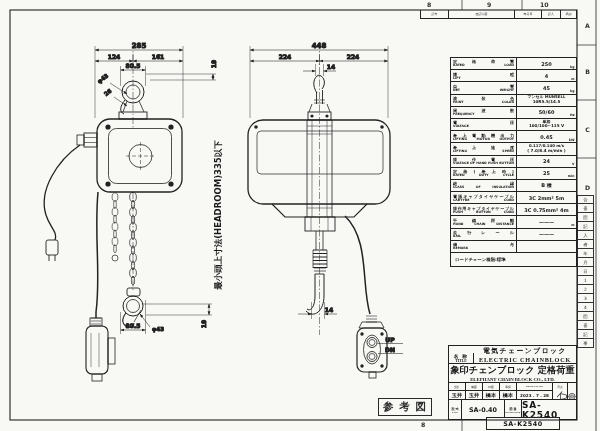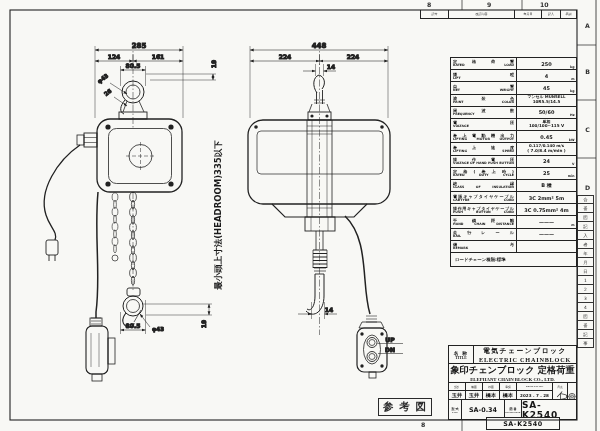--- a/index.html
+++ b/index.html
@@ -17,21 +17,21 @@
   .sval{flex:1;position:relative;display:flex;flex-direction:column;align-items:center;justify-content:center;overflow:hidden;}
   .sval .v0{font-size:5px;font-weight:700;}
   .sval .v1{font-size:3.9px;font-weight:700;line-height:4.6px;white-space:nowrap;}
   .sval .v2{font-size:4.1px;font-weight:700;line-height:4.8px;white-space:nowrap;}
   .sval .unit{position:absolute;right:1.5px;bottom:.5px;font-size:3.2px;font-weight:700;}
   #remark-note{height:13px;border-top:.6px solid #222;font-size:4.4px;font-weight:700;
                display:flex;align-items:center;padding-left:4px;}
   
   #tblock{position:absolute;left:448px;top:345px;width:129px;height:75px;border:1.1px solid #222;
           box-sizing:border-box;display:flex;flex-direction:column;background:#f8f8f5;}
-  .t-r1{height:18px;display:flex;border-bottom:.7px solid #222;}
+  .t-r1{height:18px;display:flex;border-bottom:.7px solid #222;align-items:flex-end;}
   .t-name{width:24px;border-right:.7px solid #222;display:flex;flex-direction:column;
           align-items:center;justify-content:center;}
   .t-name .l1{font-size:4.8px;font-weight:700;letter-spacing:1px;}
   .t-name .l2{font-size:3.8px;font-weight:700;font-family:"Liberation Serif",serif;}
   .t-prod{flex:1;display:flex;flex-direction:column;align-items:center;justify-content:center;}
   .t-prod .jp{font-size:6.8px;font-weight:700;letter-spacing:1.5px;white-space:nowrap;}
   .t-prod .en{font-size:6.2px;font-weight:700;font-family:"Liberation Serif",serif;letter-spacing:.8px;white-space:nowrap;}
   .t-r2{height:22px;display:flex;flex-direction:column;align-items:center;justify-content:center;border-bottom:.7px solid #222;}
   .t-r2 .jp{font-size:9.2px;font-weight:700;white-space:nowrap;}
   .t-r2 .en{font-size:4.8px;font-weight:700;font-family:"Liberation Serif",serif;white-space:nowrap;}
@@ -328,21 +328,21 @@
         <div class="hd">尺度</div>
         <div class="sv">／</div>
       </div>
       <div class="projcol"></div>
     </div>
     <div class="t-r4">
       <div class="typlab">
         <div class="a">型 式</div>
         <div class="b">TYPE</div>
       </div>
-      <div class="typval">SA-0.34</div>
+      <div class="typval">SA-0.40</div>
       <div class="dwglab">
         <div class="a">図 番</div>
         <div class="b">DRAWING No.</div>
       </div>
       <div class="dwgval">SA-K2540</div>
     </div>
   </div>
   <div id="subnum">SA-K2540</div>
 
   <div id="stamp">参 考 図</div>

